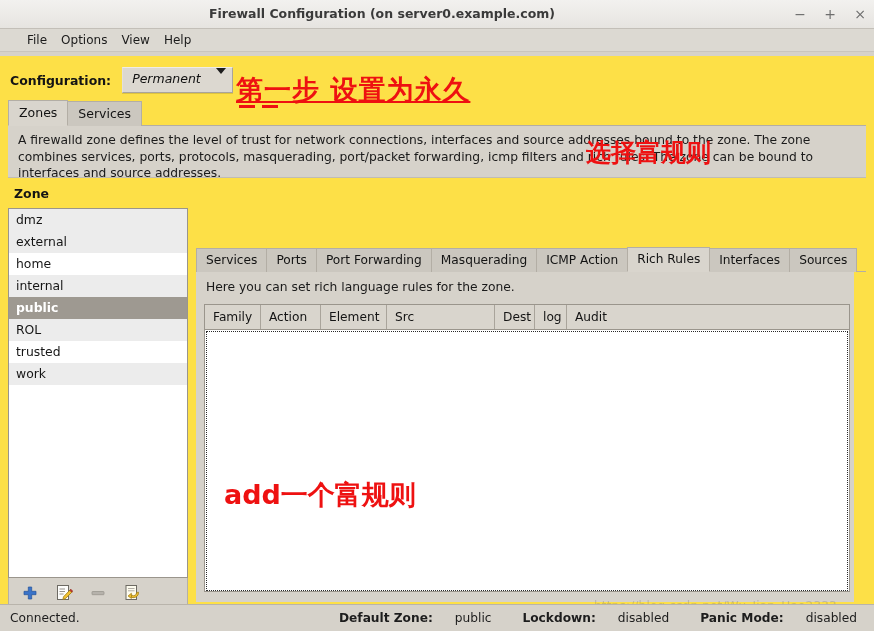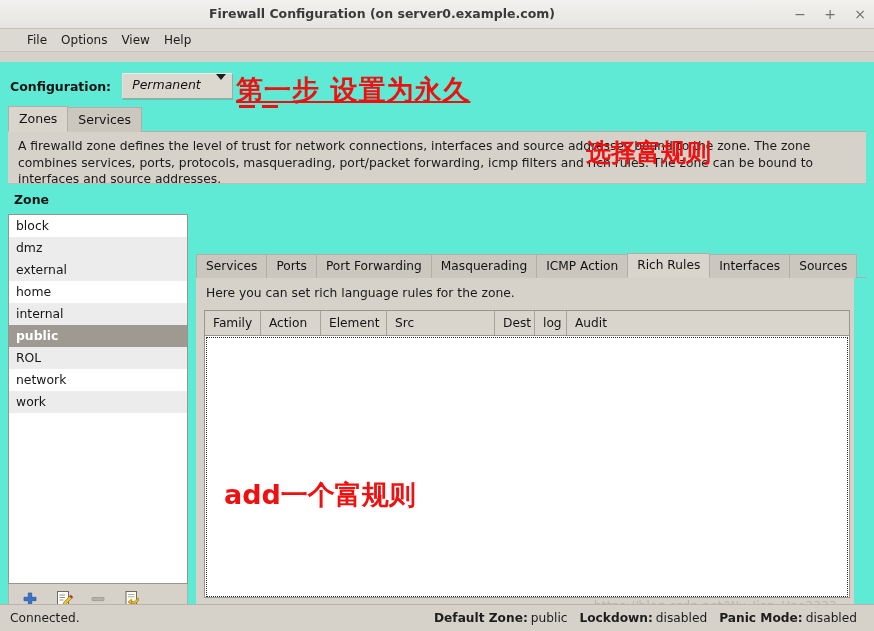--- a/index.html
+++ b/index.html
@@ -77,24 +77,24 @@
     font-size: 12px;
     color: #1b1b1b;
     padding: 2px 7px;
     cursor: default;
     white-space: nowrap;
   }
 
   
   .window-body {
     position: absolute;
-    left: 0; top: 62px;
+    left: 0; top: 56px;
     width: 874px;
     height: 552px;
-    background: #5eead4;
+    background: #fde047;
   }
 
   
   .config-row {
     position: absolute;
     left: 10px; top: 10px;
     height: 28px;
     display: flex;
     align-items: center;
   }
@@ -392,21 +392,21 @@
   .status-left {
     font-size: 12.2px;
     color: #1d1d1d;
     padding-left: 10px;
     text-align: right;
   }
   .status-right {
     margin-left: auto;
     display: flex;
     align-items: center;
-    gap: 3px;
+    gap: 22px;
     padding-right: 8px;
     font-size: 12.2px;
     color: #1d1d1d;
     white-space: nowrap;
   }
   .st-key { font-weight: bold; }
   .st-val { margin-right: 9px; }
 
   
   .anno {
@@ -489,28 +489,27 @@
       <div class="tl-tab">Services</div>
     </div>
 
     <div class="description">A firewalld zone defines the level of trust for network connections, interfaces and source addresses bound to the zone. The zone combines services, ports, protocols, masquerading, port/packet forwarding, icmp filters and rich rules. The zone can be bound to interfaces and source addresses.</div>
 
     <div class="zone-pane">
       <div class="zone-header">Zone</div>
     </div>
 
     <div class="zone-list-box">
-      <div class="zone-row odd">block</div>
       <div class="zone-row even">dmz</div>
       <div class="zone-row even">external</div>
       <div class="zone-row odd">home</div>
       <div class="zone-row even">internal</div>
       <div class="zone-row selected">public</div>
       <div class="zone-row even">ROL</div>
-      <div class="zone-row odd">network</div>
+      <div class="zone-row odd">trusted</div>
       <div class="zone-row even">work</div>
     </div>
 
     <div class="zone-toolbar">
       <span class="ztb-icon">
         <svg width="16" height="16" viewBox="0 0 16 16">
           <path d="M6.3 2 h3.4 v4.3 h4.3 v3.4 h-4.3 v4.3 h-3.4 v-4.3 h-4.3 v-3.4 h4.3 z" fill="#3a73c8" stroke="#27539a" stroke-width="0.7"></path>
         </svg>
       </span>
       <span class="ztb-icon">

